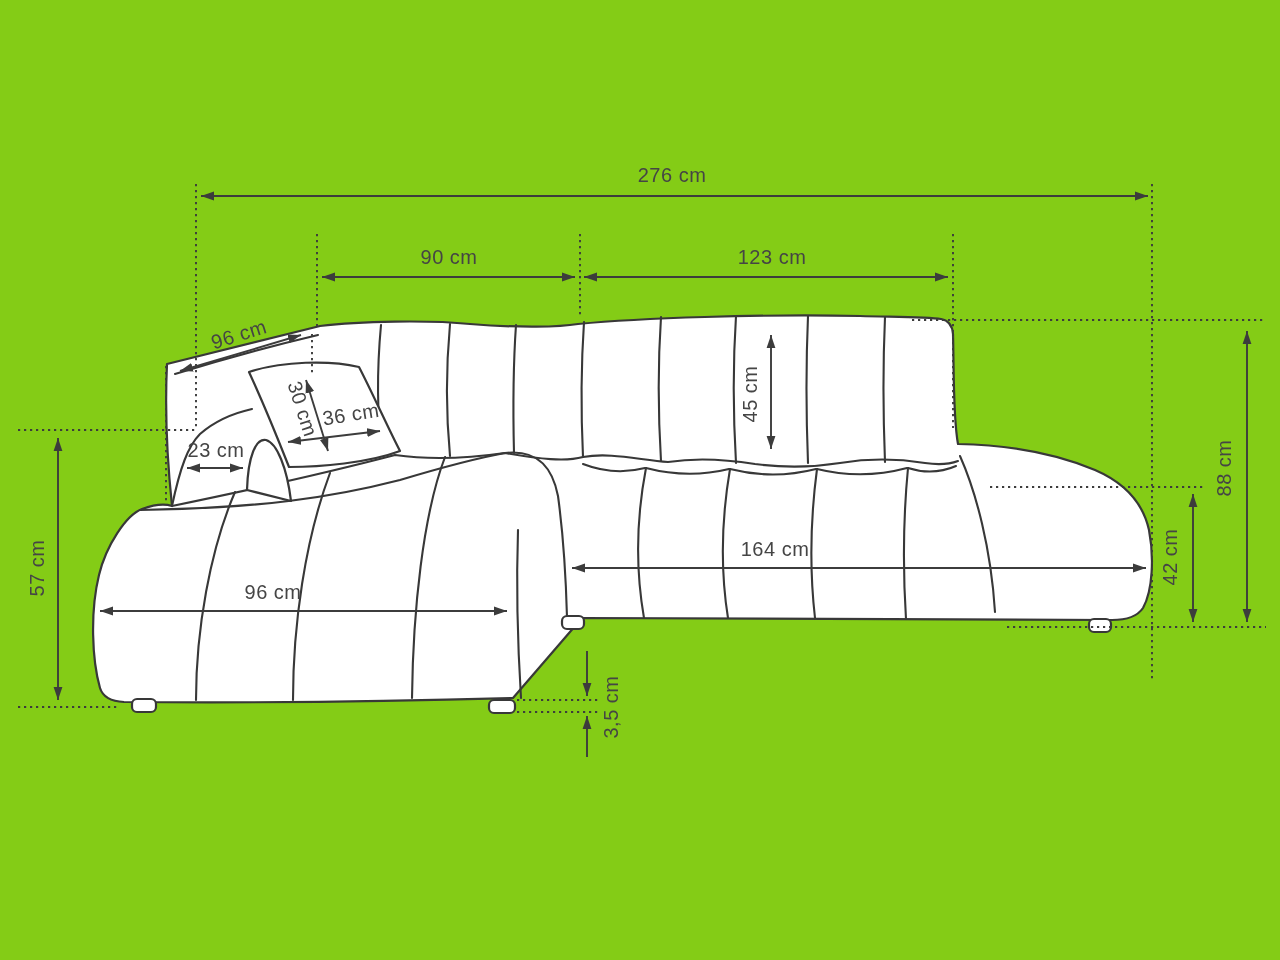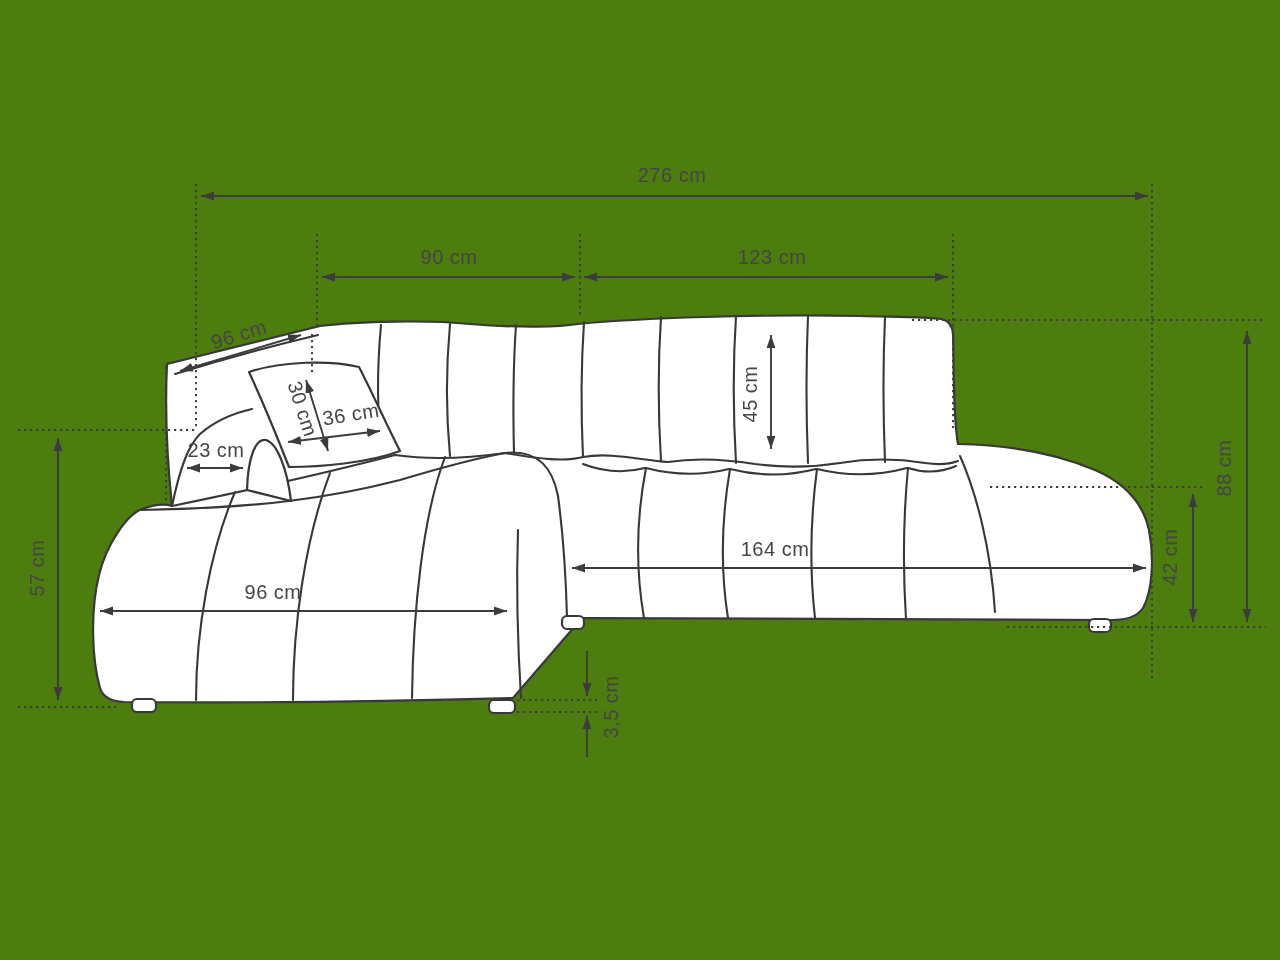--- a/index.html
+++ b/index.html
@@ -4,21 +4,21 @@
 <style>
   html, body {
     margin: 0;
     padding: 0;
     background: #ffffff;
   }
   .stage {
     position: relative;
     width: 1280px;
     height: 960px;
-    background: #4d7c0f;
+    background: #84cc16;
     overflow: hidden;
     font-family: "Liberation Sans", sans-serif;
   }
   svg { display: block; }
   .dim-text {
     font-family: "Liberation Sans", sans-serif;
     font-size: 20px;
     fill: #454545;
     letter-spacing: 0.5px;
   }

